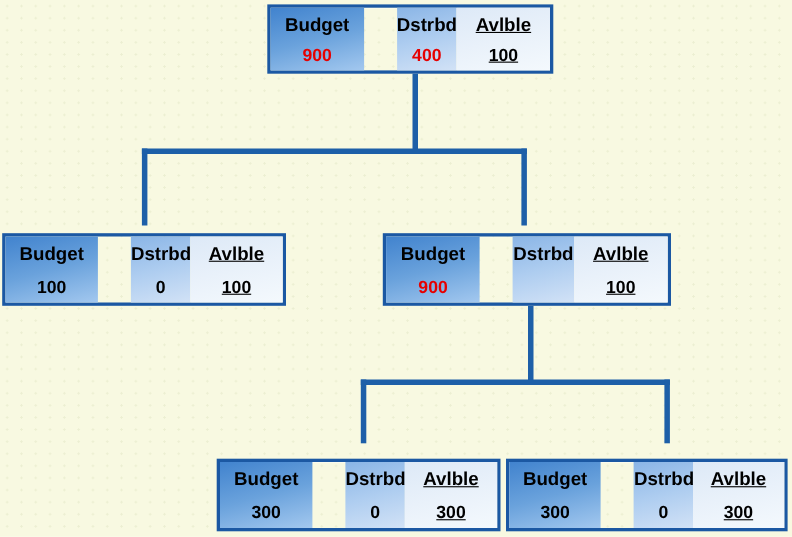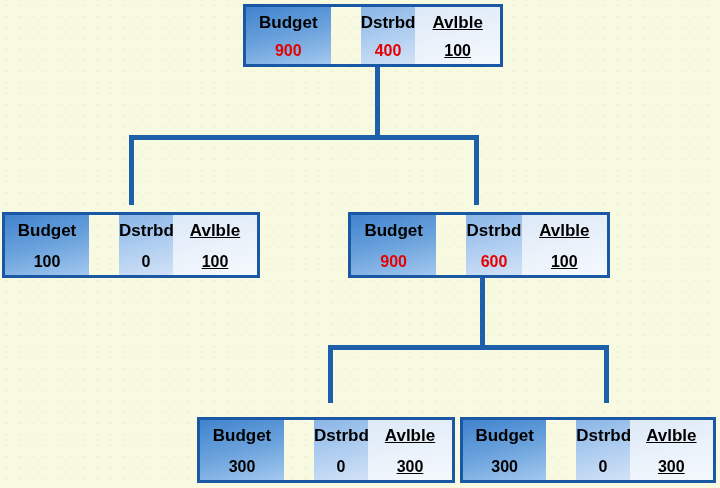--- a/index.html
+++ b/index.html
@@ -103,21 +103,20 @@
     </div>
   </div>
 
   <div class="node" style="left:348px;top:212px;width:262px;height:66px">
     <div class="col budget">
       <div class="hdr">Budget</div>
       <div class="val" data-color="red">900</div>
     </div>
     <div class="col dstrbd">
       <div class="hdr">Dstrbd</div>
-      <div class="val" data-color="red">600</div>
     </div>
     <div class="col avlble">
       <div class="hdr">Avlble</div>
       <div class="val" data-color="black">100</div>
     </div>
   </div>
 
   <div class="node" style="left:197px;top:417px;width:258px;height:66px">
     <div class="col budget">
       <div class="hdr">Budget</div>

